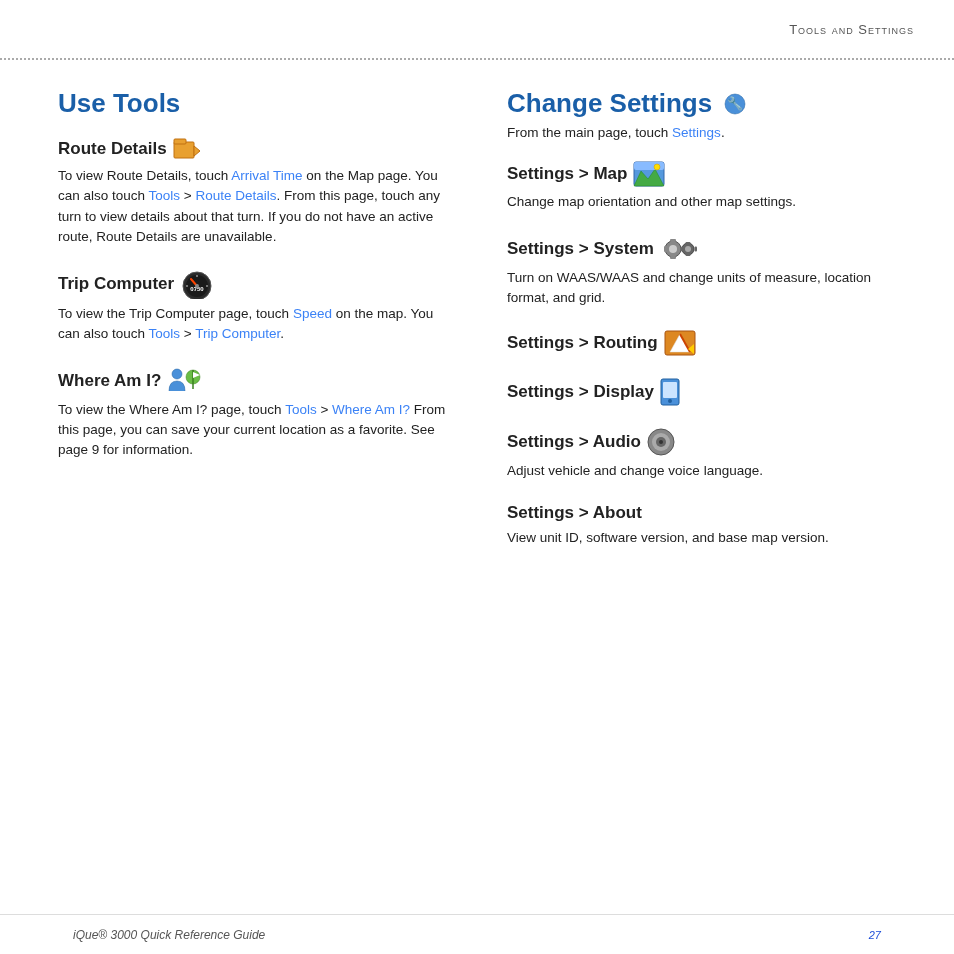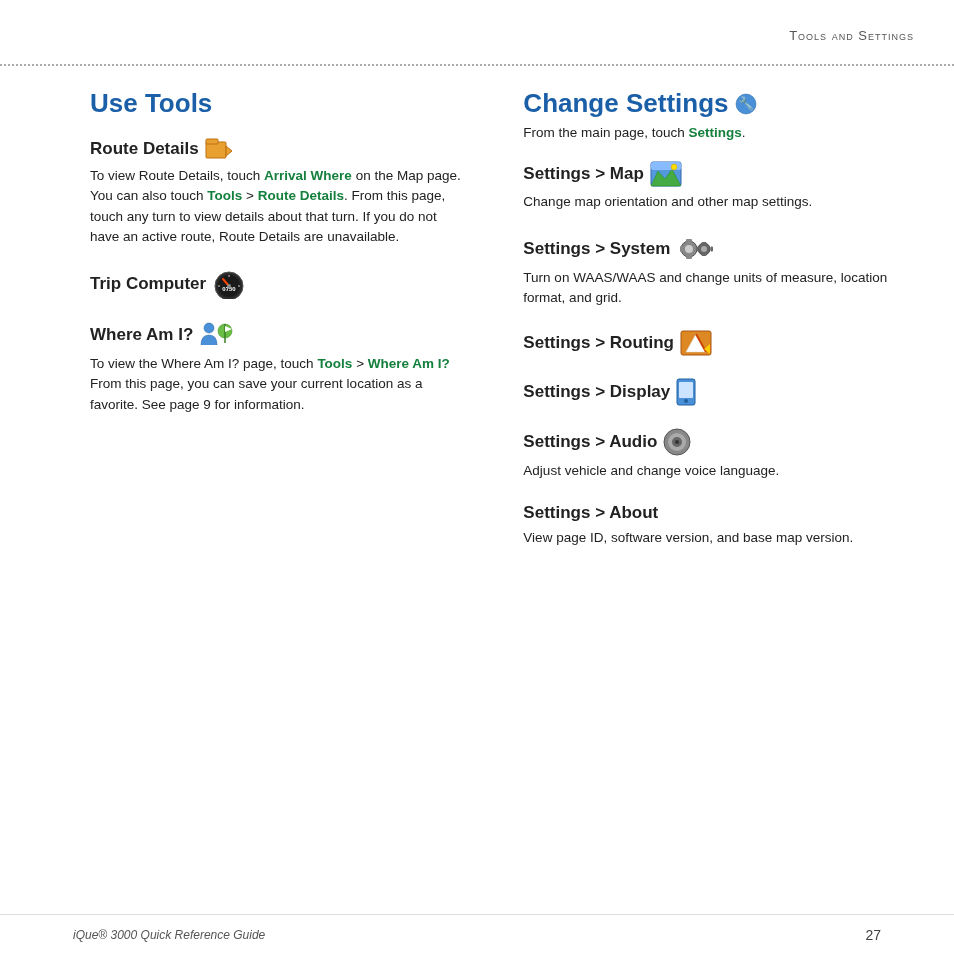--- a/index.html
+++ b/index.html
@@ -9,21 +9,21 @@
       background: #fff;
       font-family: Arial, Helvetica, sans-serif;
       font-size: 14px;
       color: #222;
       position: relative;
       overflow: hidden;
     }
 
     .header-bar {
       position: absolute;
-      top: 6px;
+      top: 0;
       left: 0;
       right: 0;
       height: 60px;
       border-bottom: 2px dotted #aaa;
       display: flex;
       align-items: center;
       justify-content: flex-end;
       padding-right: 40px;
     }
 
@@ -39,21 +39,20 @@
       top: 60px;
       left: 0;
       right: 0;
       bottom: 40px;
       display: flex;
     }
 
     .left-column {
       width: 50%;
       padding: 28px 30px 20px 58px;
-      margin-left: 32px;
     }
 
     .right-column {
       width: 50%;
       padding: 28px 40px 20px 30px;
       border-left: none;
     }
 
     .section-title {
       font-size: 26px;
@@ -76,22 +75,22 @@
       margin-bottom: 5px;
     }
 
     .subsection-body {
       font-size: 13.5px;
       color: #222;
       line-height: 1.5;
     }
 
     .link-blue {
-      color: #15803d;
-      font-weight: bold;
+      color: #3b82f6;
+      font-weight: normal;
     }
 
     .footer {
       position: absolute;
       bottom: 0;
       left: 0;
       right: 0;
       height: 40px;
       display: flex;
       align-items: center;
@@ -100,22 +99,23 @@
       border-top: 1px solid #ddd;
     }
 
     .footer-left {
       font-size: 12px;
       color: #555;
       font-style: italic;
     }
 
     .footer-right {
-      font-size: 14px;
-      color: #404040;
+      font-size: 11px;
+      color: #1d4ed8;
+      font-style: italic;
     }
 
     
     svg { display: inline-block; vertical-align: middle; }
   </style>
 </head>
 <body>
 
 <div class="header-bar">
   <span class="header-title">Tools and Settings</span>
@@ -131,40 +131,43 @@
       <div class="subsection-heading">
         <span>Route Details</span>
 
         <svg width="28" height="24" viewBox="0 0 28 24">
           <rect x="1" y="5" width="20" height="16" rx="1" fill="#e8a030" stroke="#c07010" stroke-width="1"></rect>
           <polygon points="21,9 27,14 21,19" fill="#e8a030" stroke="#c07010" stroke-width="1"></polygon>
           <rect x="1" y="2" width="12" height="5" rx="1" fill="#e8a030" stroke="#c07010" stroke-width="1"></rect>
         </svg>
       </div>
       <div class="subsection-body">
-        To view Route Details, touch <span class="link-blue">Arrival Where</span> on the Map page. You can also touch <span class="link-blue">Tools</span> &gt; <span class="link-blue">Route Details</span>. From this page, touch any turn to view details about that turn. If you do not have an active route, Route Details are unavailable.
+        To view Route Details, touch <span class="link-blue">Arrival Time</span> on the Map page. You can also touch <span class="link-blue">Tools</span> &gt; <span class="link-blue">Route Details</span>. From this page, touch any turn to view details about that turn. If you do not have an active route, Route Details are unavailable.
       </div>
     </div>
 
     <div class="subsection">
       <div class="subsection-heading">
         <span>Trip Computer</span>
 
         <svg width="34" height="30" viewBox="0 0 34 30">
           <circle cx="17" cy="17" r="14" fill="#2a2a2a" stroke="#555" stroke-width="1"></circle>
           <circle cx="17" cy="17" r="11" fill="#1a1a1a"></circle>
           <text x="17" y="22" text-anchor="middle" fill="#fff" font-size="6" font-weight="bold">0750</text>
           <line x1="17" y1="17" x2="11" y2="10" stroke="#ff4400" stroke-width="2" stroke-linecap="round"></line>
           <circle cx="17" cy="17" r="2" fill="#888"></circle>
 
           <line x1="17" y1="6" x2="17" y2="8" stroke="#ccc" stroke-width="1"></line>
           <line x1="6" y1="17" x2="8" y2="17" stroke="#ccc" stroke-width="1"></line>
           <line x1="28" y1="17" x2="26" y2="17" stroke="#ccc" stroke-width="1"></line>
         </svg>
       </div>
+      <div class="subsection-body">
+        To view the Trip Computer page, touch <span class="link-blue">Speed</span> on the map. You can also touch <span class="link-blue">Tools</span> &gt; <span class="link-blue">Trip Computer</span>.
+      </div>
     </div>
 
     <div class="subsection">
       <div class="subsection-heading">
         <span>Where Am I?</span>
 
         <svg width="36" height="28" viewBox="0 0 36 28">
 
           <circle cx="10" cy="7" r="5" fill="#4a90d9" stroke="#2060a0" stroke-width="0.5"></circle>
           <path d="M2 24 Q2 14 10 14 Q18 14 18 24" fill="#4a90d9" stroke="#2060a0" stroke-width="0.5"></path>
@@ -176,21 +179,21 @@
       </div>
       <div class="subsection-body">
         To view the Where Am I? page, touch <span class="link-blue">Tools</span> &gt; <span class="link-blue">Where Am I?</span> From this page, you can save your current location as a favorite. See page 9 for information.
       </div>
     </div>
 
   </div>
 
   <div class="right-column">
 
-    <div style="display:flex; align-items:center; gap:6px; margin-bottom:4px;">
+    <div style="display:flex; align-items:center; gap:12px; margin-bottom:4px;">
       <span class="section-title" style="margin-bottom:0">Change Settings</span>
 
       <svg width="22" height="22" viewBox="0 0 22 22">
         <circle cx="11" cy="11" r="10" fill="#4a90d9" stroke="#2060a0" stroke-width="0.5"></circle>
         <text x="11" y="15" text-anchor="middle" fill="#fff" font-size="13">🔧</text>
       </svg>
     </div>
     <div class="subsection-body" style="margin-bottom:18px;">
       From the main page, touch <span class="link-blue">Settings</span>.
     </div>
@@ -267,21 +270,21 @@
           <circle cx="14" cy="14" r="2" fill="#333"></circle>
         </svg>
       </div>
       <div class="subsection-body">Adjust vehicle and change voice language.</div>
     </div>
 
     <div class="subsection">
       <div class="subsection-heading">
         <span>Settings &gt; About</span>
       </div>
-      <div class="subsection-body">View page ID, software version, and base map version.</div>
+      <div class="subsection-body">View unit ID, software version, and base map version.</div>
     </div>
 
   </div>
 </div>
 
 <div class="footer">
   <span class="footer-left">iQue® 3000 Quick Reference Guide</span>
   <span class="footer-right">27</span>
 </div>
 

